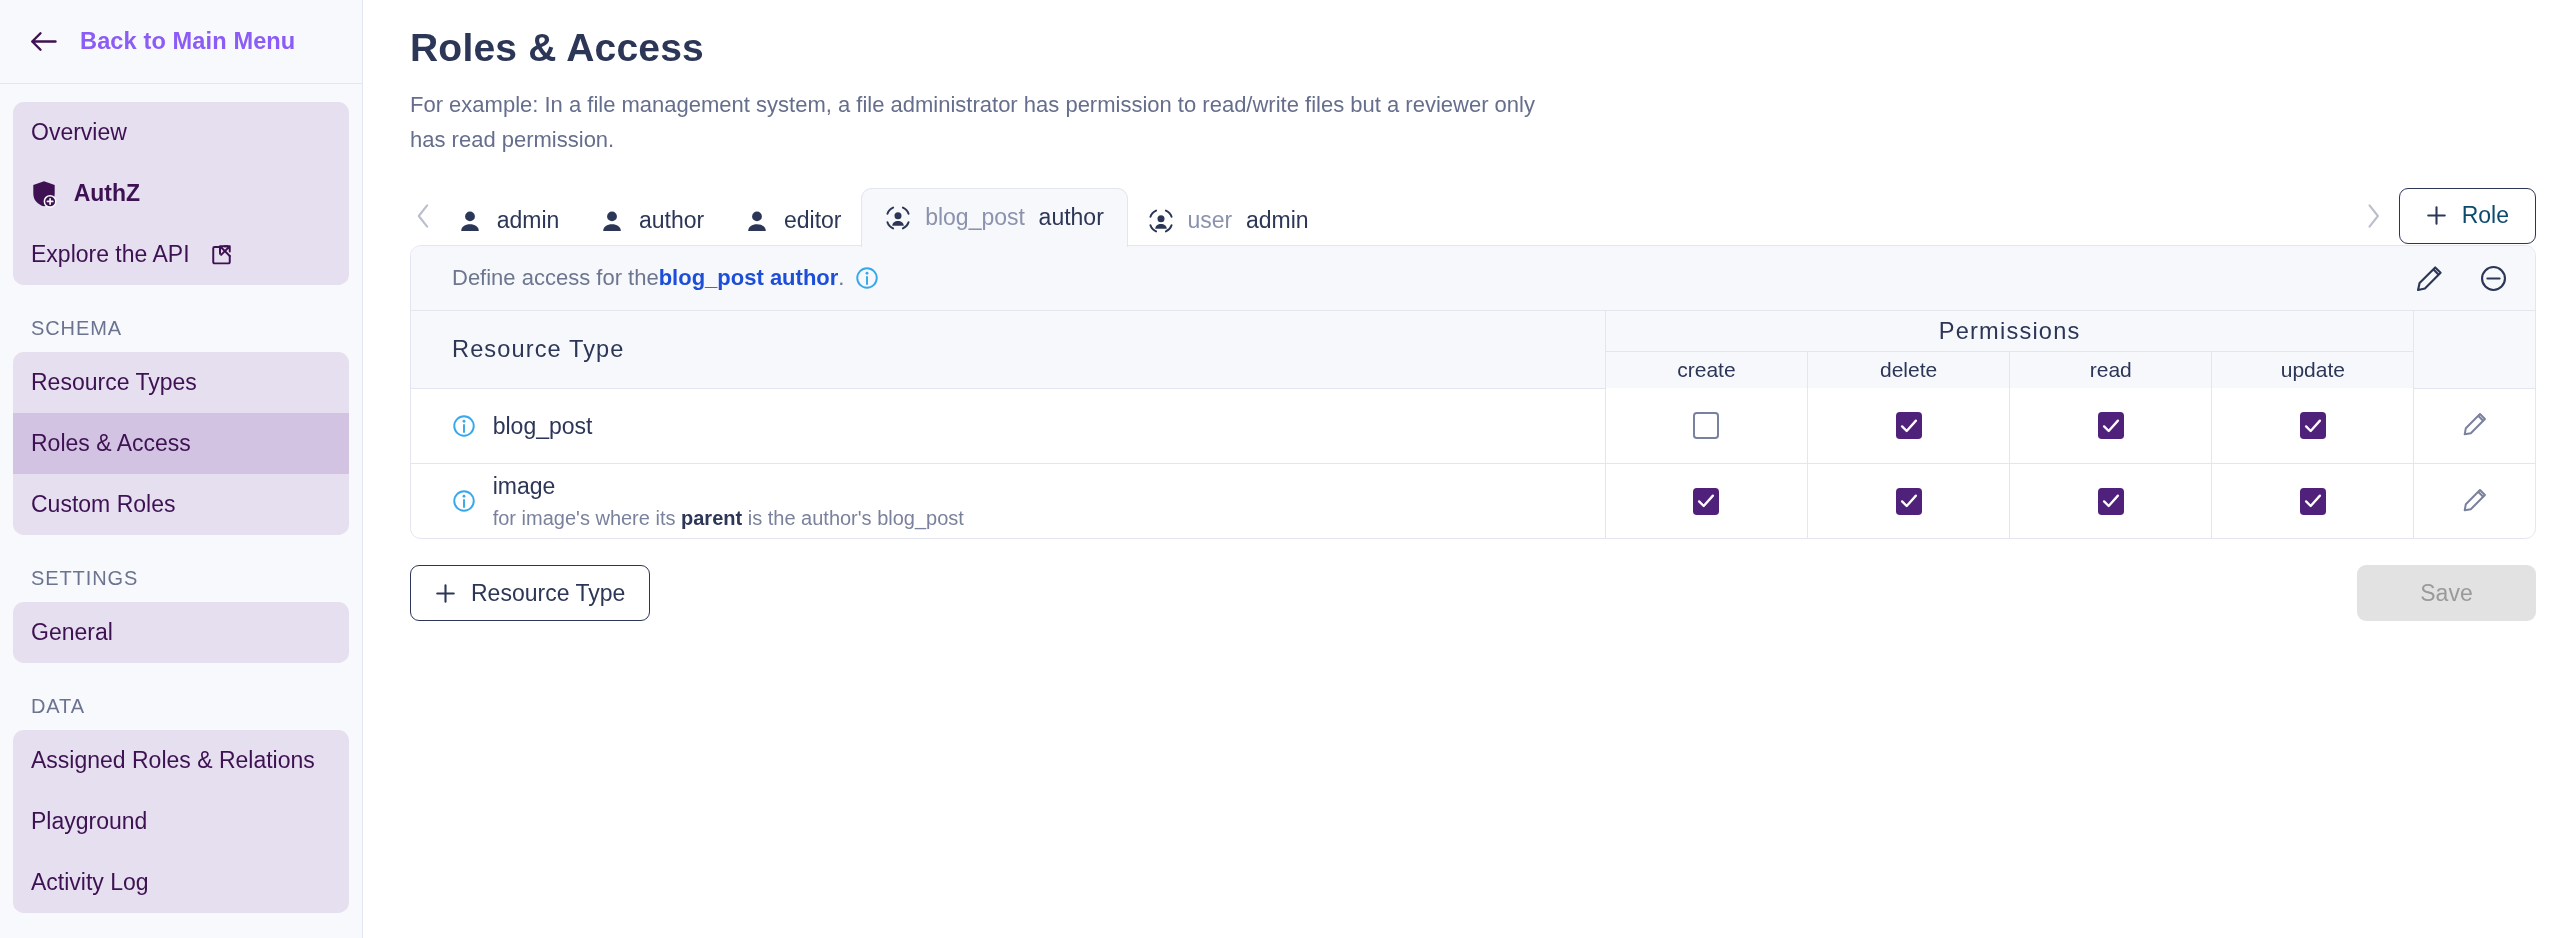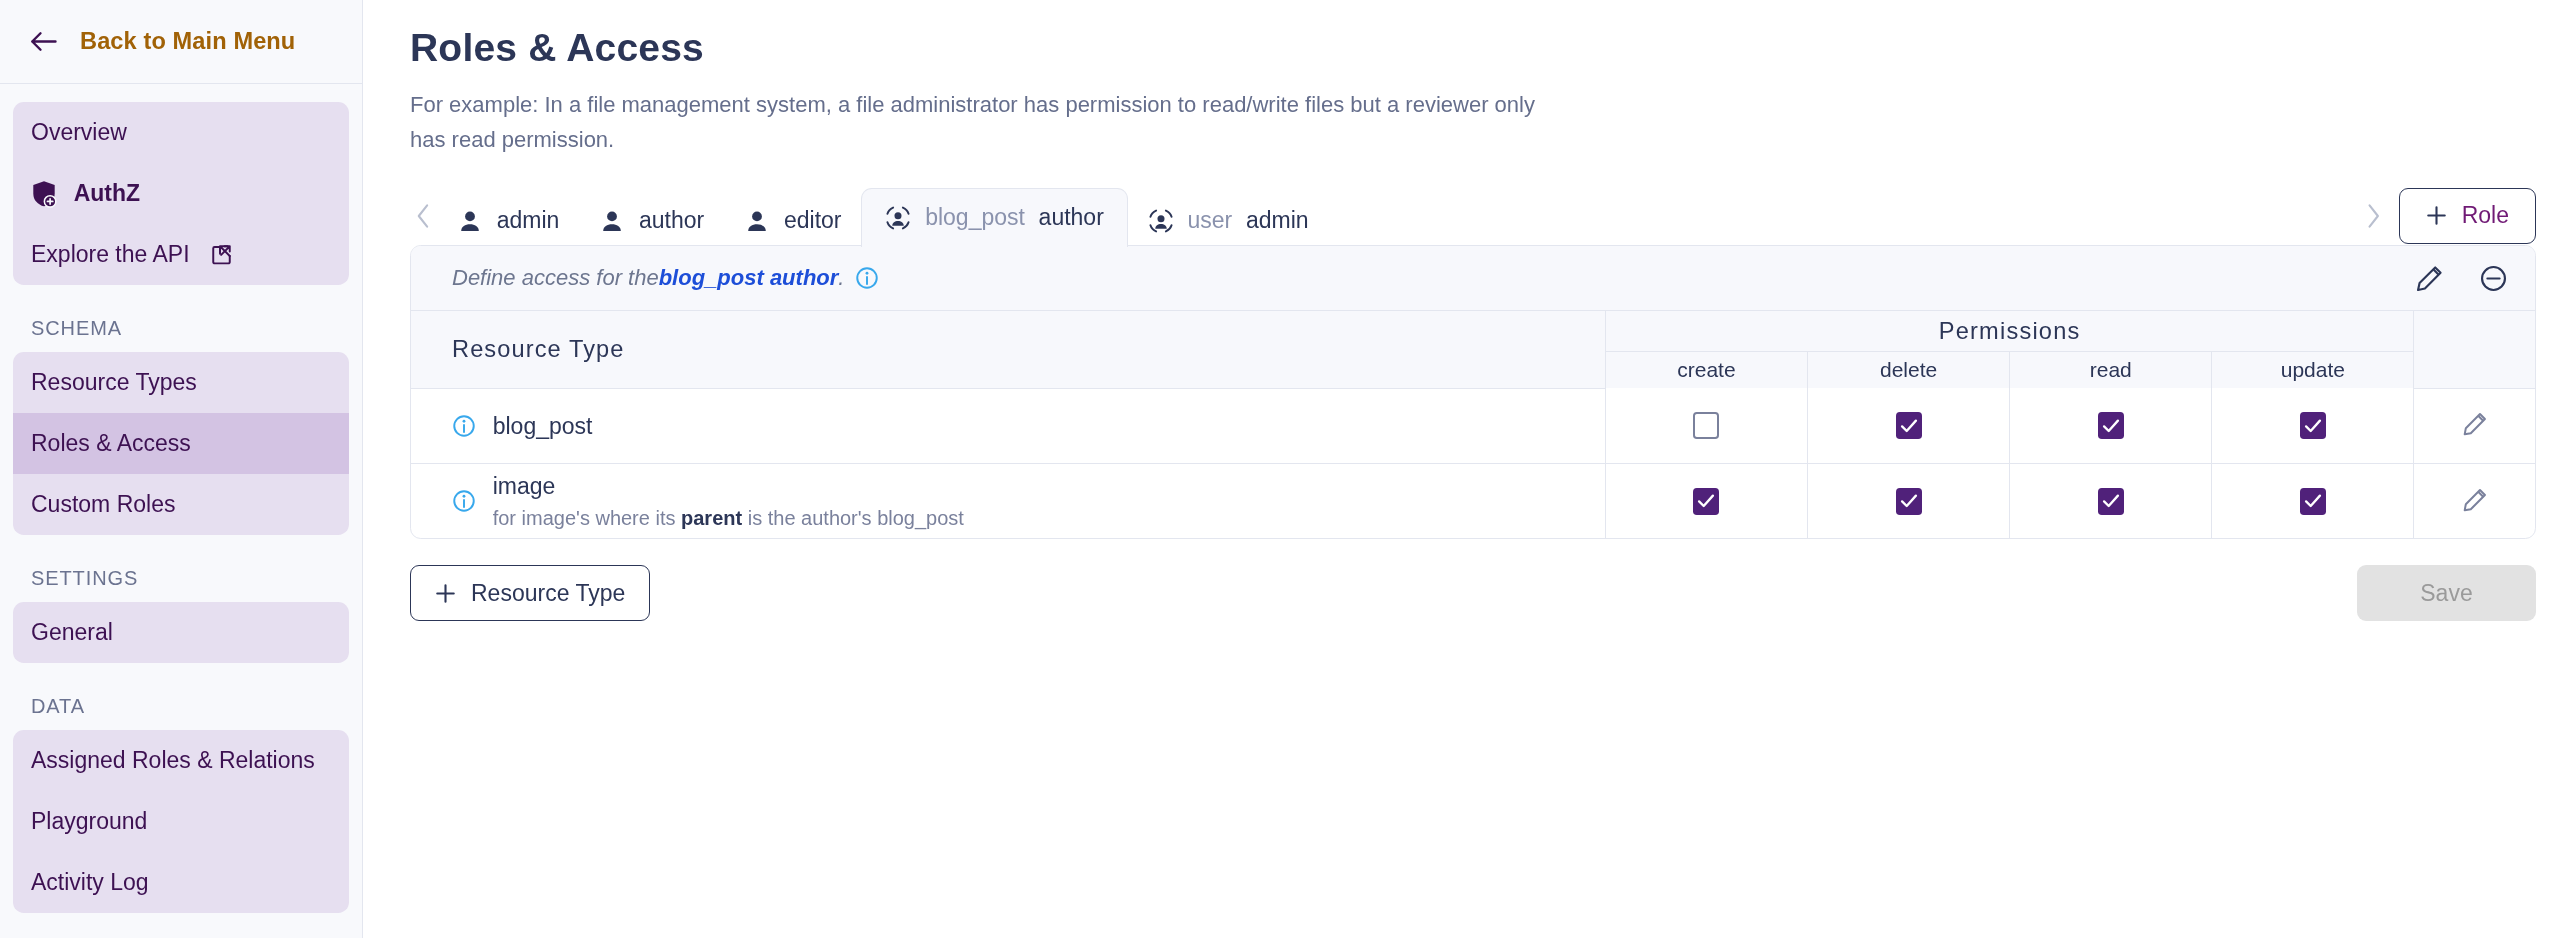--- a/index.html
+++ b/index.html
@@ -22,21 +22,21 @@
   .back-row {
     height: 84px;
     display: flex; align-items: center;
     gap: 23px;
     padding-left: 30px;
     border-bottom: 1.5px solid #e3e6ef;
     cursor: pointer;
   }
   .back-arrow { width: 27px; height: 21px; flex: 0 0 27px; }
   .back-label {
-    font-size: 23.6px; font-weight: 700; color: #a16207; letter-spacing: 0.1px;
+    font-size: 23.6px; font-weight: 700; color: #8b5cf6; letter-spacing: 0.1px;
   }
 
   .nav-wrap { padding: 18px 13px 0 13px; }
   .nav-group {
     background: #e6dff0;
     border-radius: 10.7px;
     overflow: hidden;
   }
   .nav-item {
     height: 61px;
@@ -101,21 +101,21 @@
     position: relative; z-index: 3;
   }
   .tab .muted { color: #8a92ad; }
   .tab .strong { font-weight: 400; text-align: right; }
   .tab-icon { width: 26px; height: 26px; flex: 0 0 26px; display:block; }
   .role-btn {
     margin-left: 12px; flex: 0 0 auto;
     height: 56px; padding: 0 26px;
     display: flex; align-items: center; gap: 15px;
     border: 1.5px solid #2c3657; border-radius: 9px;
-    background: #fff; color: #701a75;
+    background: #fff; color: #0c4a6e;
     font-size: 23px; font-weight: 400; cursor: pointer;
     margin-bottom: 3px;
   }
   .plus { width: 21px; height: 21px; flex: 0 0 21px; }
 
   
   .panel {
     border: 1.5px solid #e3e6ef;
     border-radius: 10.7px;
     background: #fff;
@@ -124,21 +124,21 @@
     margin-top: -1.5px;
   }
   .define-bar {
     background: #f7f8fc;
     height: 65px;
     display: flex; align-items: center;
     padding: 0 27px 0 41px;
     border-bottom: 1.5px solid #e3e6ef;
   }
   .define-text {
-    font-size: 22px; color: #6d7governed; font-style: italic;
+    font-size: 22px; color: #6d7governed;
   }
   .define-text { font-size: 22px; color: #6d768f; display:flex; align-items:center; gap:0; }
   .define-text b { color: #1d4ed8; font-weight: 700; }
   .info-ico { width: 24px; height: 24px; flex: 0 0 24px; margin-left: 10.7px; cursor: pointer;}
   .bar-actions { margin-left: auto; display: flex; align-items: center; gap: 35px; }
   .bar-actions .act { width: 29px; height: 29px; cursor: pointer; display:block;}
 
   
   table.perm { width: 100%; border-collapse: collapse; table-layout: fixed; }
   table.perm thead tr.r1 th {

